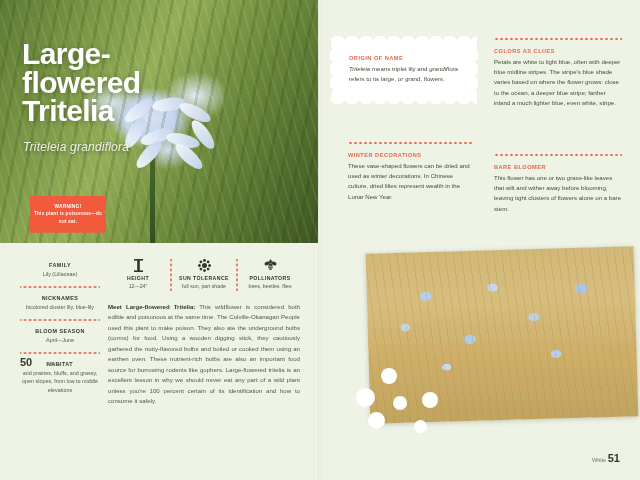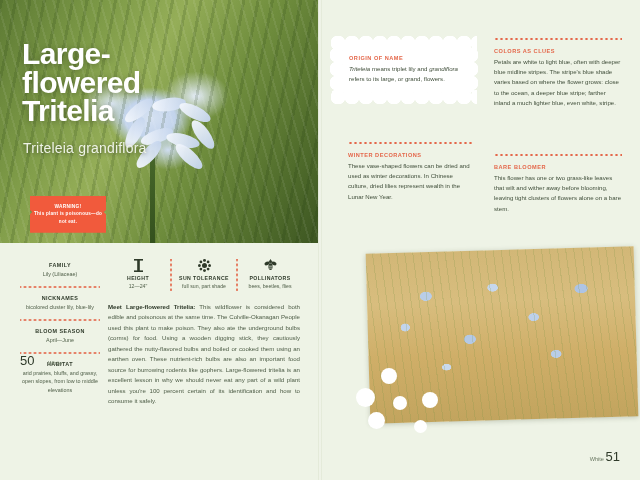--- a/index.html
+++ b/index.html
@@ -38,21 +38,21 @@
   .petal{ position:absolute; width:34px; height:13px; border-radius:50%;
           background:linear-gradient(90deg,#f2f6fc,#c6d6ee); z-index:3; opacity:.96;}
 
   .hero-title {
     position: absolute; left: 22px; top: 40px; z-index: 6;
     color: #fff; font-weight: 700; font-size: 30px; line-height: 0.95;
     letter-spacing: -0.6px; text-shadow: 0 1px 6px rgba(0,0,0,.3);
   }
   .hero-sci {
     position: absolute; left: 23px; top: 140px; z-index: 6;
-    color: #eef3e6; font-size: 14px; letter-spacing: .2px;
+    color: #eef3e6; font-style: italic; font-size: 12px; letter-spacing: .2px;
     text-shadow: 0 1px 4px rgba(0,0,0,.45);
   }
 
   
   .warning {
     position: absolute; left: 30px; top: 196px; z-index: 7;
     width: 76px; padding: 7px 4px 8px;
     background: #f15a3c; color: #fff;
     text-align: center; font-size: 4.6px; font-weight: 700; line-height: 1.55;
     letter-spacing: .25px;
@@ -140,21 +140,21 @@
   }
   .meadow:after{
     content:""; position:absolute; inset:0;
     background: repeating-linear-gradient(84deg, rgba(124,150,70,.22) 0 1px, rgba(0,0,0,0) 1px 8px);
   }
   .photo-wrap { position: absolute; left: 34px; top: 240px; width: 294px; height: 196px; }
   .dot-deco { position: absolute; border-radius: 50%; background: #fff; z-index: 4; }
 
   
   .foot { position: absolute; bottom: 16px; font-size: 5.6px; color: #6a7862; }
-  .foot .num { font-size: 13px; font-weight: 400; color: #2f3a2a; }
+  .foot .num { font-size: 11px; font-weight: 700; color: #2f3a2a; }
 </style>
 </head>
 <body>
 
 <div class="spread">
 
   <div class="page-left">
 
     <div class="hero">
       <div class="stem"></div>

